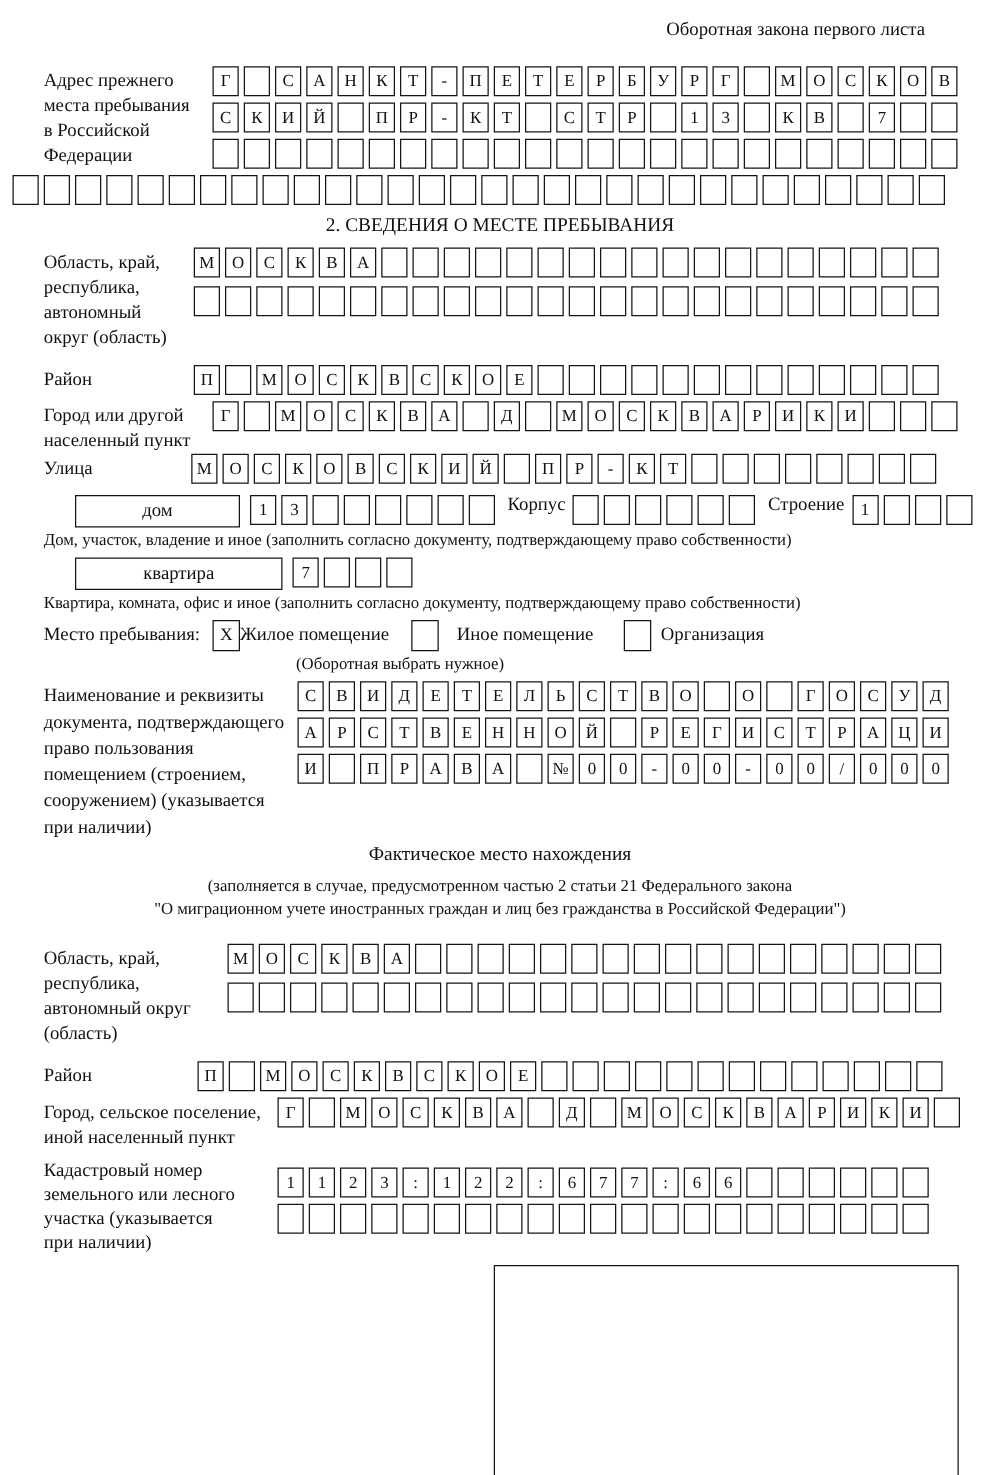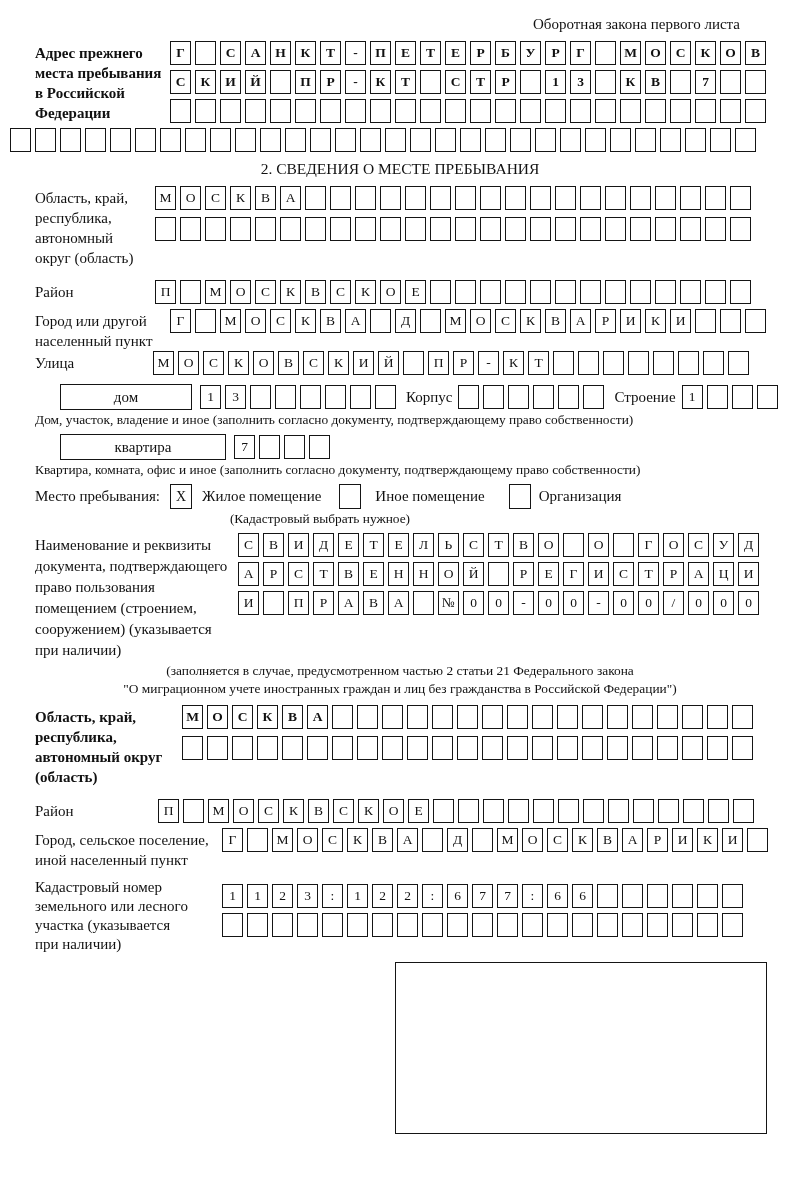--- a/index.html
+++ b/index.html
@@ -30,33 +30,33 @@
     font-size:13.5px; line-height:1; background:#fff;
   }
   .note{ font-size:13.4px; text-align:center; margin:2px 0 0 0; }
   .note-left{ font-size:13.4px; margin:2px 0 6px 25px; }
   .h-bold{ font-weight:normal; text-align:center; font-size:15.5px; margin:8px 0 8px 0; }
   .wide-input{
     border:1.6px solid #151515; height:26px; box-sizing:border-box;
     display:inline-flex; align-items:center; justify-content:center;
     font-size:15px; background:#fff; flex-shrink:0;
   }
-  .inline-row{ display:flex; align-items:center; }
+  .inline-row{ display:flex; }
   .inline-label{ font-size:15px; margin:0 6px; white-space:nowrap; }
   .chk{
     width:22px;height:25px; box-sizing:border-box; border:1.6px solid #151515;
     display:inline-flex; align-items:center; justify-content:center;
     font-size:14px; background:#fff; flex-shrink:0;
   }
   .stay-row{ display:flex; align-items:center; margin:6px 0 0 25px; }
   .stamp-box{
     width:372px;height:172px; border:1.7px solid #151515; box-sizing:border-box;
     margin:8px 0 0 385px; background:#fff;
   }
-  .mt4{margin-top:4px;} .mt6{margin-top:6px;} .mt8{margin-top:8px;font-weight:bold;} .mt12{margin-top:12px;}
+  .mt4{margin-top:4px;} .mt6{margin-top:6px;} .mt8{margin-top:20px;} .mt12{margin-top:12px;}
 </style>
 </head>
 <body>
 
 <div class="page">
 
   <div class="hdr-note">Оборотная закона первого листа</div>
 
   <div class="frow mt8">
     <div class="flabel" style="width:160px">Адрес прежнего
@@ -369,27 +369,27 @@
         <span class="cell">&nbsp;</span>
         <span class="cell">&nbsp;</span>
         <span class="cell">&nbsp;</span>
       </div>
   </div>
   <div class="note-left">Квартира, комната, офис и иное (заполнить согласно документу, подтверждающему право собственности)</div>
 
   <div class="stay-row">
     <span>Место пребывания:</span>
     <span class="chk" style="margin-left:10px">X</span>
-    <span style="margin-left:10px">Жилое помещение</span>
+    <span style="">Жилое помещение</span>
     <span class="chk" style="margin-left:18px"></span>
     <span style="margin-left:14px">Иное помещение</span>
     <span class="chk" style="margin-left:24px"></span>
     <span style="margin-left:8px">Организация</span>
   </div>
-  <div class="note" style="width:620px">(Кадастровый выбрать нужное)</div>
+  <div class="note" style="width:620px">(Оборотная выбрать нужное)</div>
 
   <div class="frow mt6">
     <div class="flabel" style="width:228px;line-height:21px">Наименование и реквизиты
 документа, подтверждающего
 право пользования
 помещением (строением,
 сооружением) (указывается
 при наличии)</div>
     <div class="cellcol">
       <div class="cellrow">
@@ -457,20 +457,21 @@
           <span class="cell">0</span>
           <span class="cell">0</span>
           <span class="cell">/</span>
           <span class="cell">0</span>
           <span class="cell">0</span>
           <span class="cell">0</span>
         </div>
     </div>
   </div>
 
+  <div class="h-bold" style="margin-top:2px">Фактическое место нахождения</div>
   <div class="note">(заполняется в случае, предусмотренном частью 2 статьи 21 Федерального закона</div>
   <div class="note">"О миграционном учете иностранных граждан и лиц без гражданства в Российской Федерации")</div>
 
   <div class="frow mt8">
     <div class="flabel" style="width:172px">Область, край,
 республика,
 автономный округ
 (область)</div>
     <div class="cellcol">
       <div class="cellrow" style="margin-bottom:7px">

